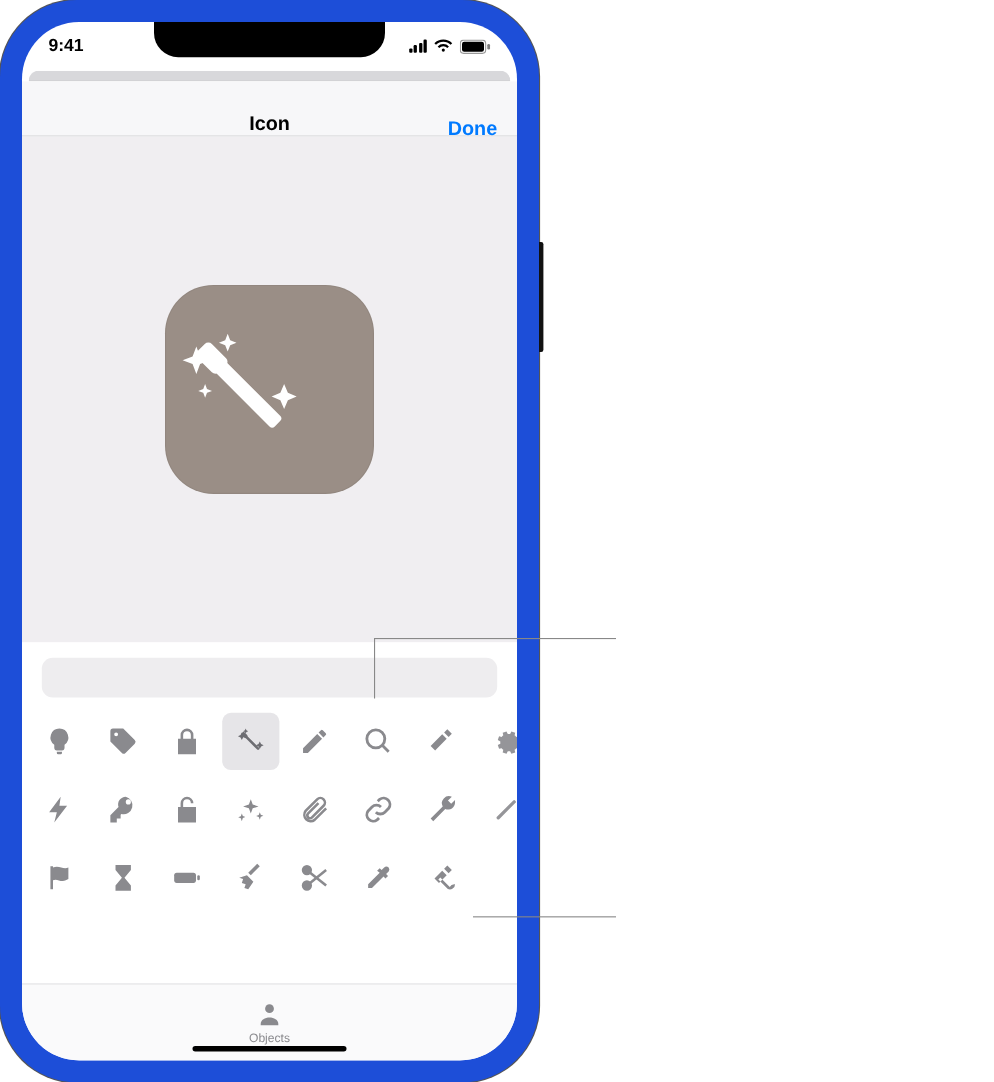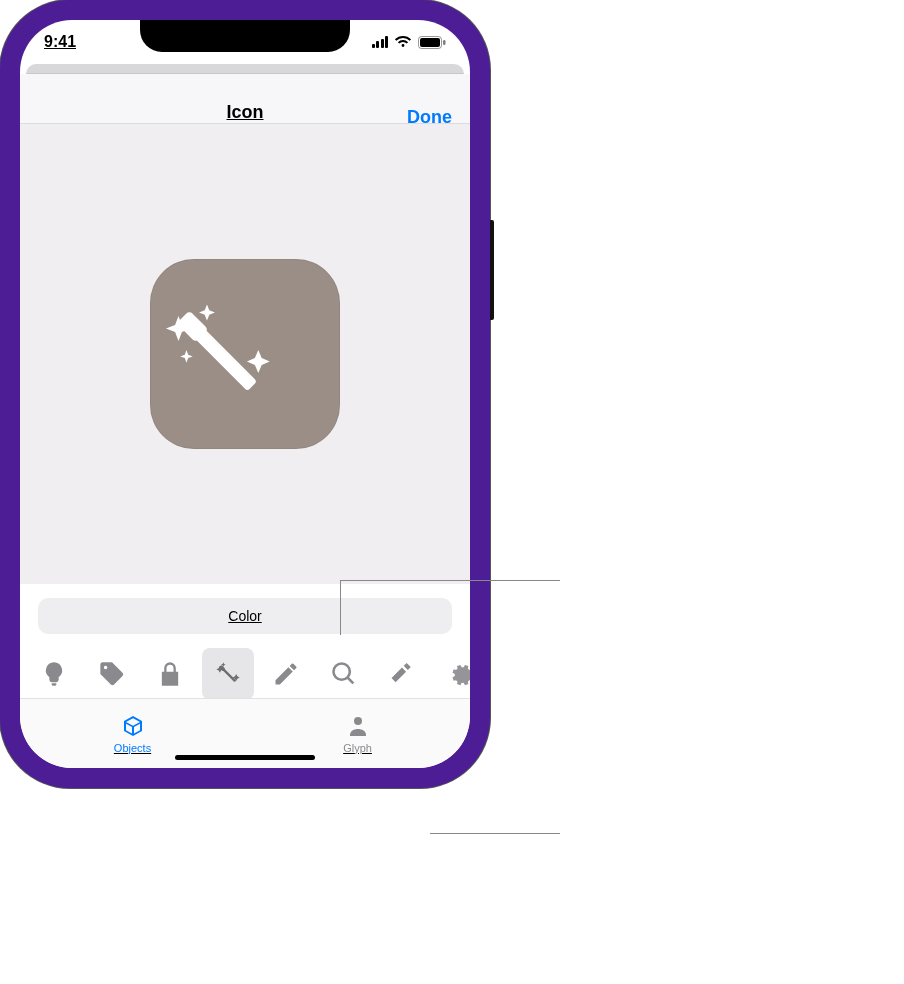--- a/index.html
+++ b/index.html
@@ -8,26 +8,25 @@
     font-family: -apple-system, "Helvetica Neue", Arial, sans-serif;
     width: 904px;
     height: 984px;
     position: relative;
   }
   .phone {
     position: absolute;
     left: 0;
     top: 0;
     width: 490px;
-    height: 788px;
-    background: #4c1d95;
+    height: 984px;
+    background: #1d4ed8;
     border-radius: 70px;
     padding: 20px;
     box-shadow: 0 0 0 1px #555;
-    text-decoration: underline;
   }
   .screen {
     width: 100%;
     height: 100%;
     background: #fff;
     border-radius: 52px;
     overflow: hidden;
     position: relative;
     display: flex;
     flex-direction: column;
@@ -225,21 +224,20 @@
             <path d="M95 58 l3 7 l7 3 l-7 3 l-3 7 l-3 -7 l-7 -3 l7 -3 z"></path>
             <path d="M32 58 l1.5 4 l4 1.5 l-4 1.5 l-1.5 4 l-1.5 -4 l-4 -1.5 l4 -1.5 z"></path>
           </g>
         </svg>
         </span>
       </div>
     </div>
 
     <div class="segmented-wrap">
       <div class="segmented">
-        <div class="seg">Color</div>
       </div>
     </div>
 
     <div class="glyph-grid-wrap">
       <div class="glyph-grid">
 
         <div class="glyph-cell">
             <span>
               <svg viewBox="0 0 24 24" fill="currentColor">
                 <path d="M12 2a7 7 0 00-4 12.7V17a2 2 0 002 2h4a2 2 0 002-2v-2.3A7 7 0 0012 2zM10 20h4v1a1 1 0 01-1 1h-2a1 1 0 01-1-1v-1z"></path>
@@ -410,36 +408,28 @@
               <svg viewBox="0 0 24 24" fill="currentColor">
                 <path d="M13.5 5L17 8.5l2.5-2.5L16 2.5 13.5 5zM12 6.5L6 12.5l3.5 3.5 6-6L12 6.5zM22 17a4 4 0 01-5.6 3.7L9 13.3l1.5-1.5 7.4 7.4A4 4 0 0122 17z"></path>
               </svg>
             </span>
           </div>
         <div class="glyph-cell partial"></div>
       </div>
     </div>
 
     <div class="tabbar">
-      <div class="tab active">
-        <span class="tab-icon">
-            <svg viewBox="0 0 24 24" fill="currentColor">
-              <path d="M12 2l9 5v10l-9 5-9-5V7l9-5zm0 2.2L5 8l7 3.8L19 8l-7-3.8zM5 9.8v6.4l6 3.3v-6.4L5 9.8zm8 3.3v6.4l6-3.3V9.8l-6 3.3z"></path>
-            </svg>
-          </span>
-        <span>Objects</span>
-      </div>
       <div class="tab">
         <span class="tab-icon">
             <svg viewBox="0 0 24 24" fill="currentColor">
               <circle cx="12" cy="7" r="4"></circle>
               <path d="M4 21c0-4 4-6 8-6s8 2 8 6v1H4v-1z"></path>
             </svg>
           </span>
-        <span>Glyph</span>
+        <span>Objects</span>
       </div>
     </div>
 
     <div class="home-indicator"></div>
   </div>
 </div>
 
 <div class="callout callout1"></div>
 <div class="callout callout1b"></div>
 <div class="callout callout2"></div>

